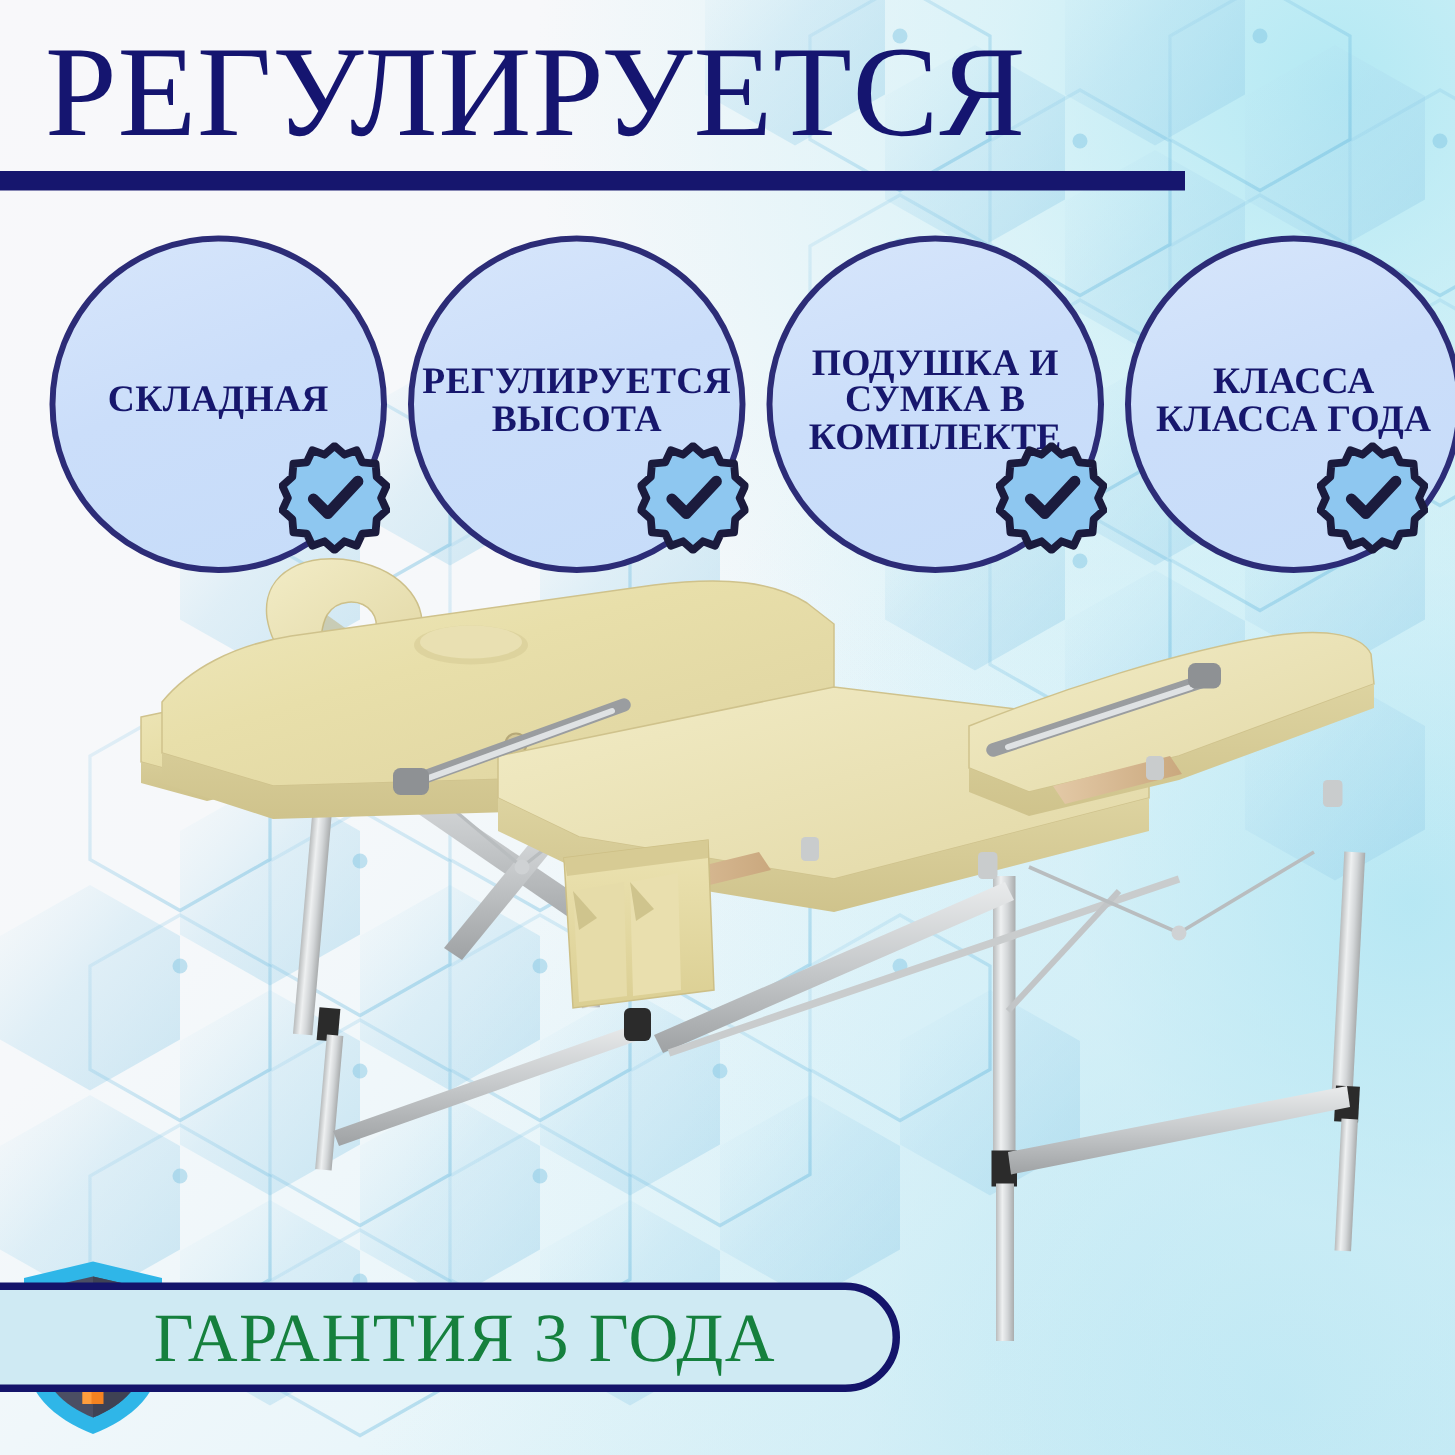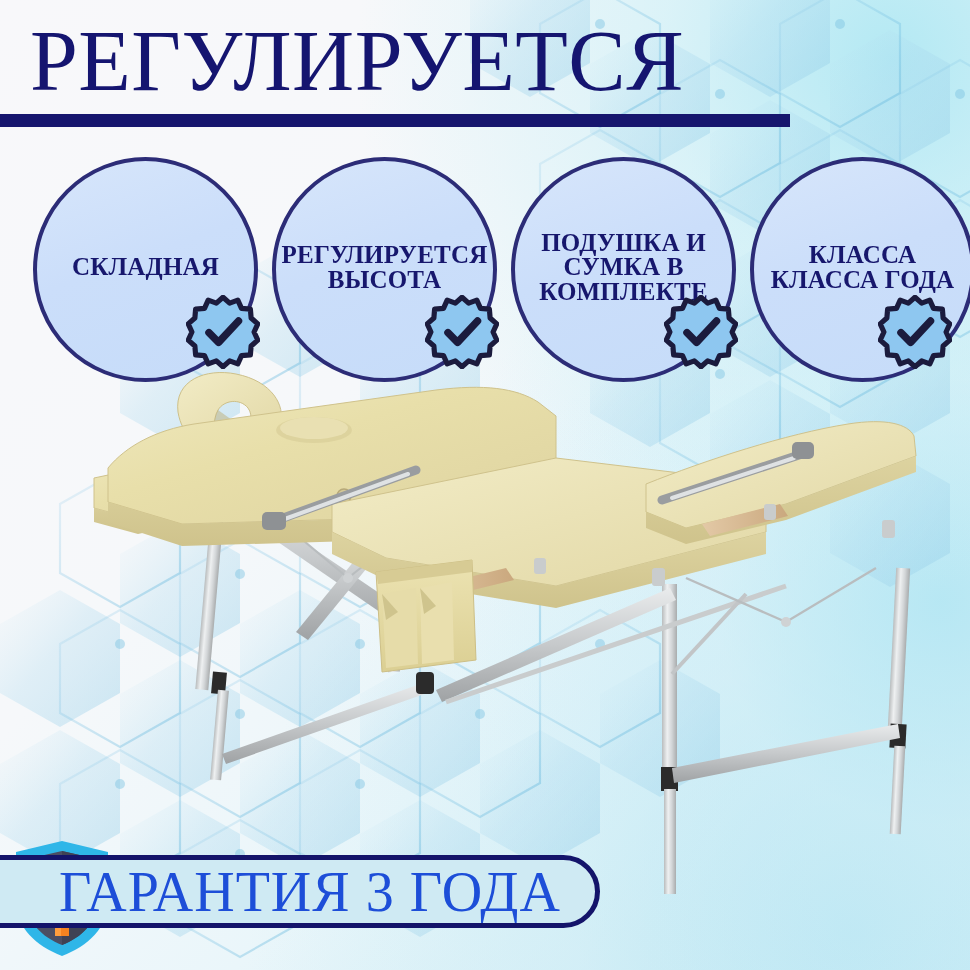--- a/index.html
+++ b/index.html
@@ -61,21 +61,21 @@
   
   .product{position:absolute;left:86px;top:372px;width:840px;height:560px;}
   
   .banner{
     position:absolute;left:-40px;top:855px;width:640px;height:73px;
     background:#cfeaf3;border:5px solid #14146a;
     border-radius:40px;box-sizing:border-box;
     display:flex;align-items:center;justify-content:center;
   }
   .banner .btxt{
-    font-size:56px;color:#1d4ed8;letter-spacing:1px;
+    font-size:46px;color:#15803d;letter-spacing:1px;
     padding-left:60px;white-space:nowrap;text-align:right;
   }
   .shield{position:absolute;left:8px;top:838px;width:108px;height:122px;}
 </style>
 </head>
 <body>
 
 <div id="canvas">
 
   <svg class="bg-hex" viewBox="0 0 970 970" xmlns="http://www.w3.org/2000/svg">

